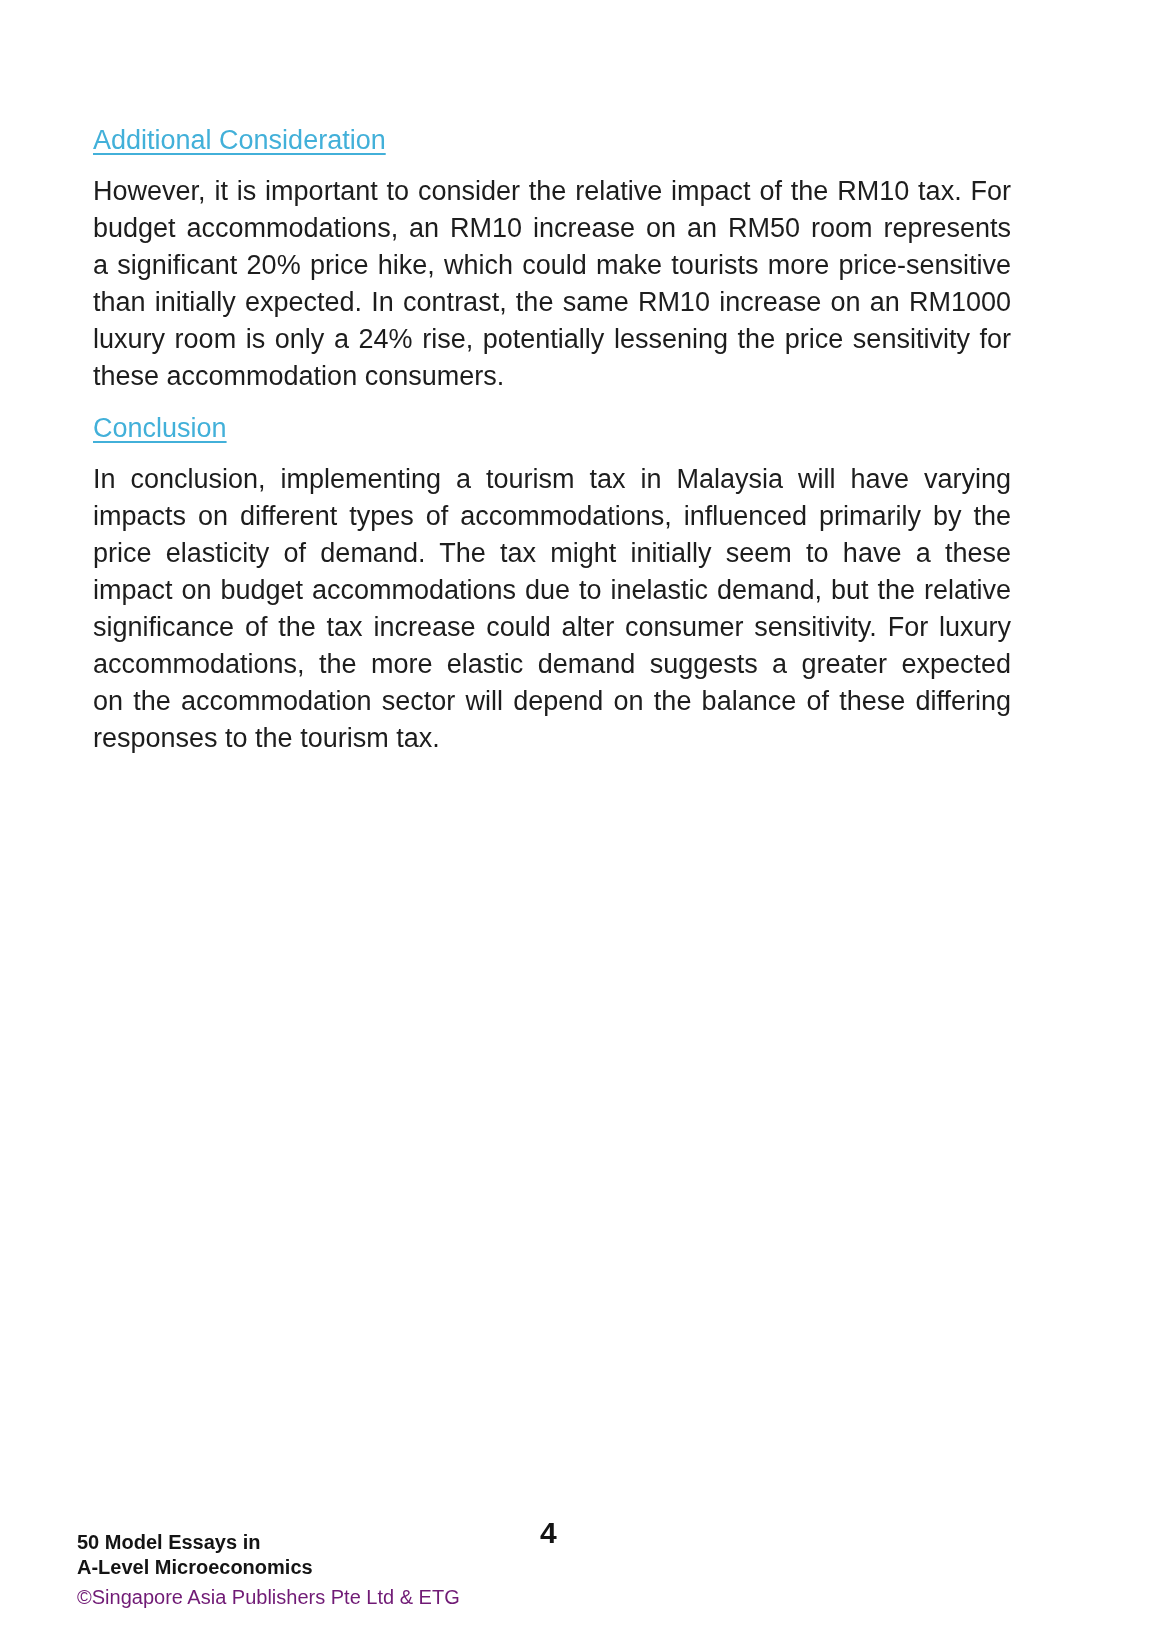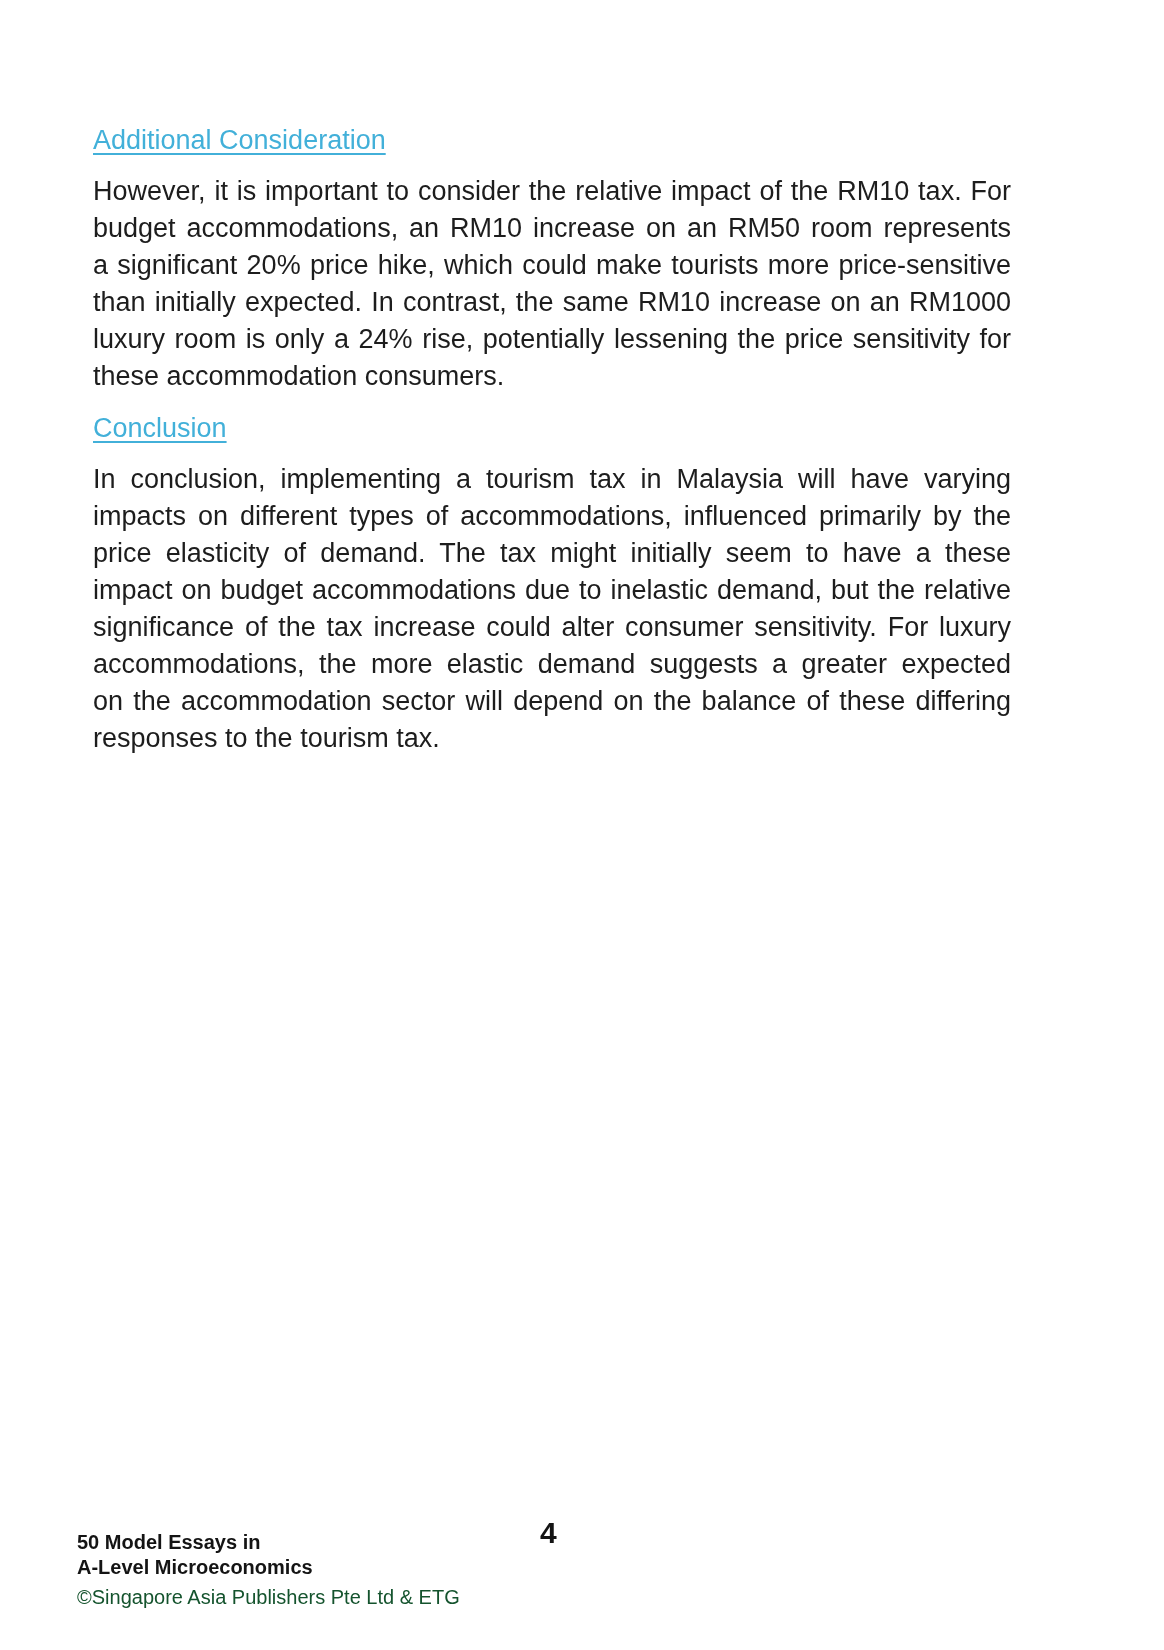--- a/index.html
+++ b/index.html
@@ -65,21 +65,21 @@
   .footer-book-title {
     font-size: 20px;
     font-weight: bold;
     line-height: 25px;
     color: #141414;
   }
   .footer-copyright {
     margin-top: 4px;
     font-size: 20px;
     line-height: 26px;
-    color: #14532d;
+    color: #701a75;
     text-align: right;
   }
 </style>
 </head>
 <body>
 
 <div class="page">
 
   <section class="essay-section section-1">
     <h2 class="section-heading">Additional Consideration</h2>

